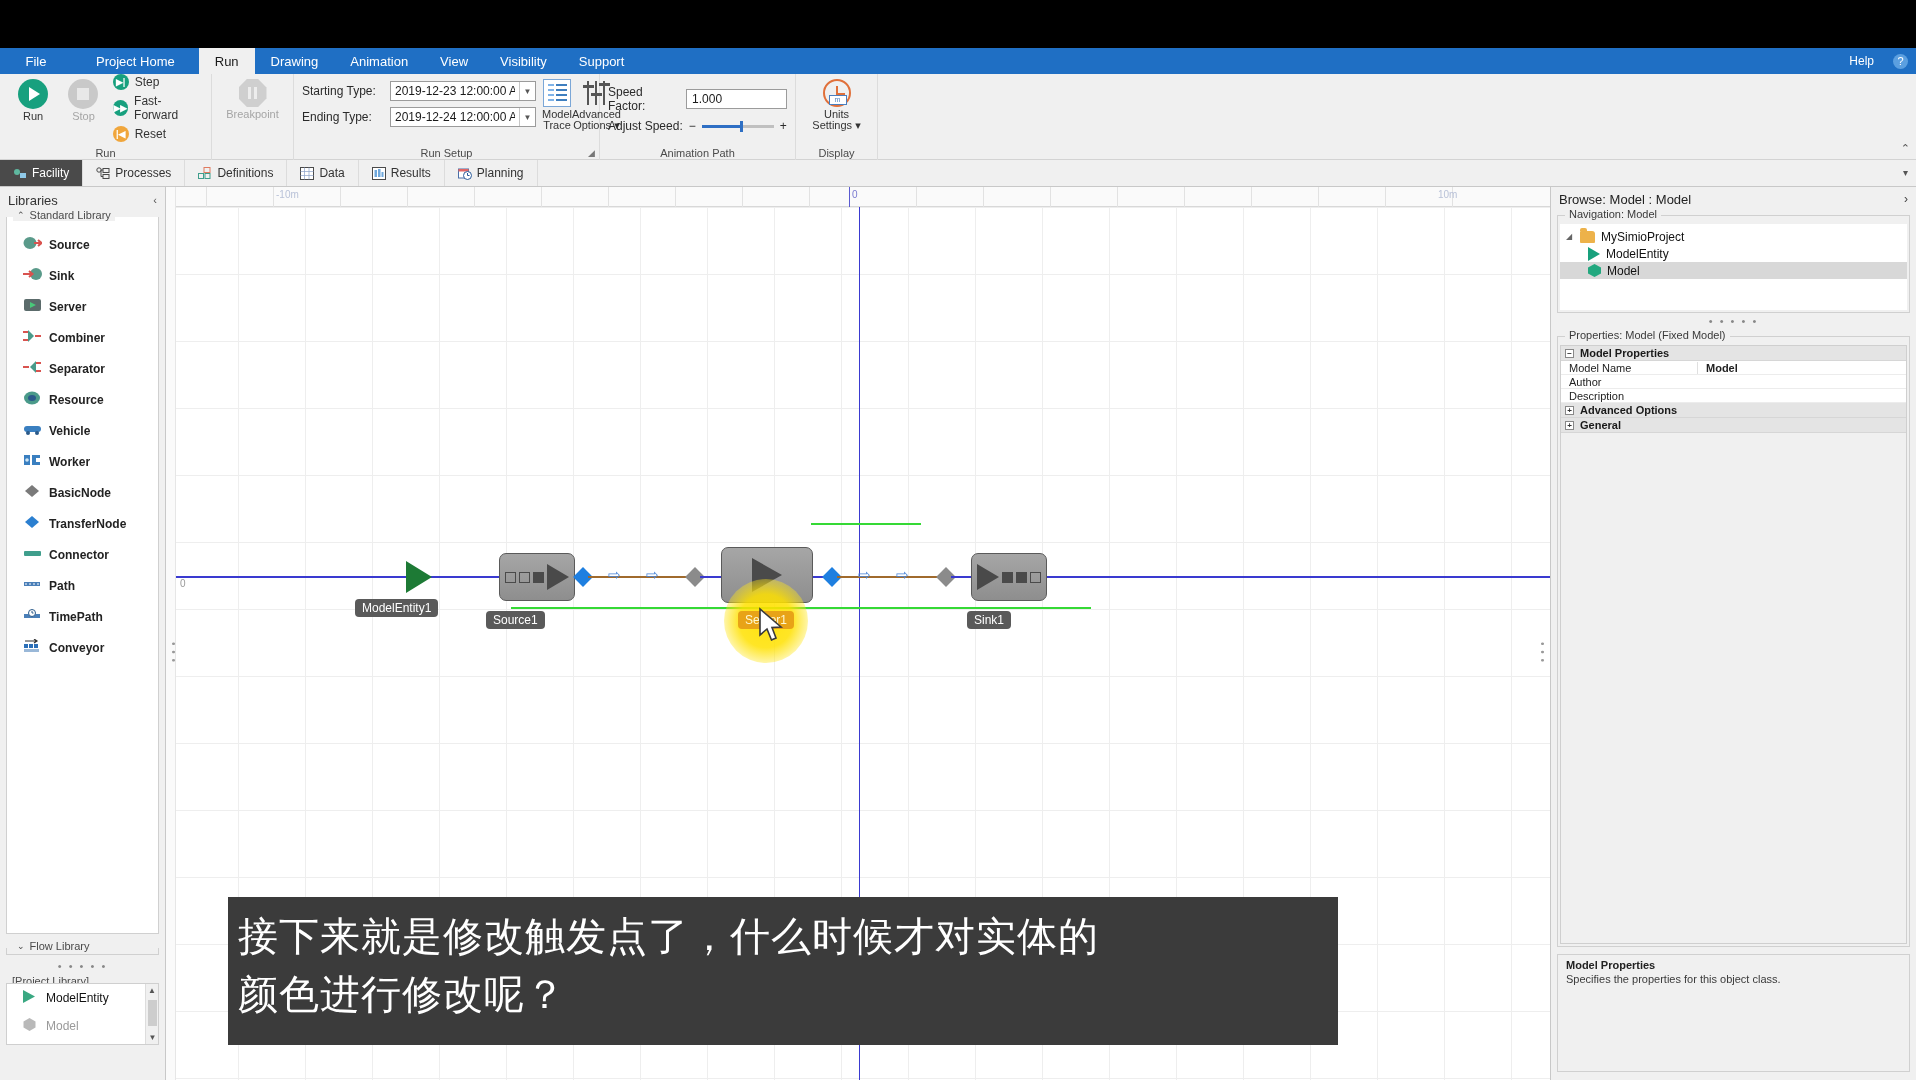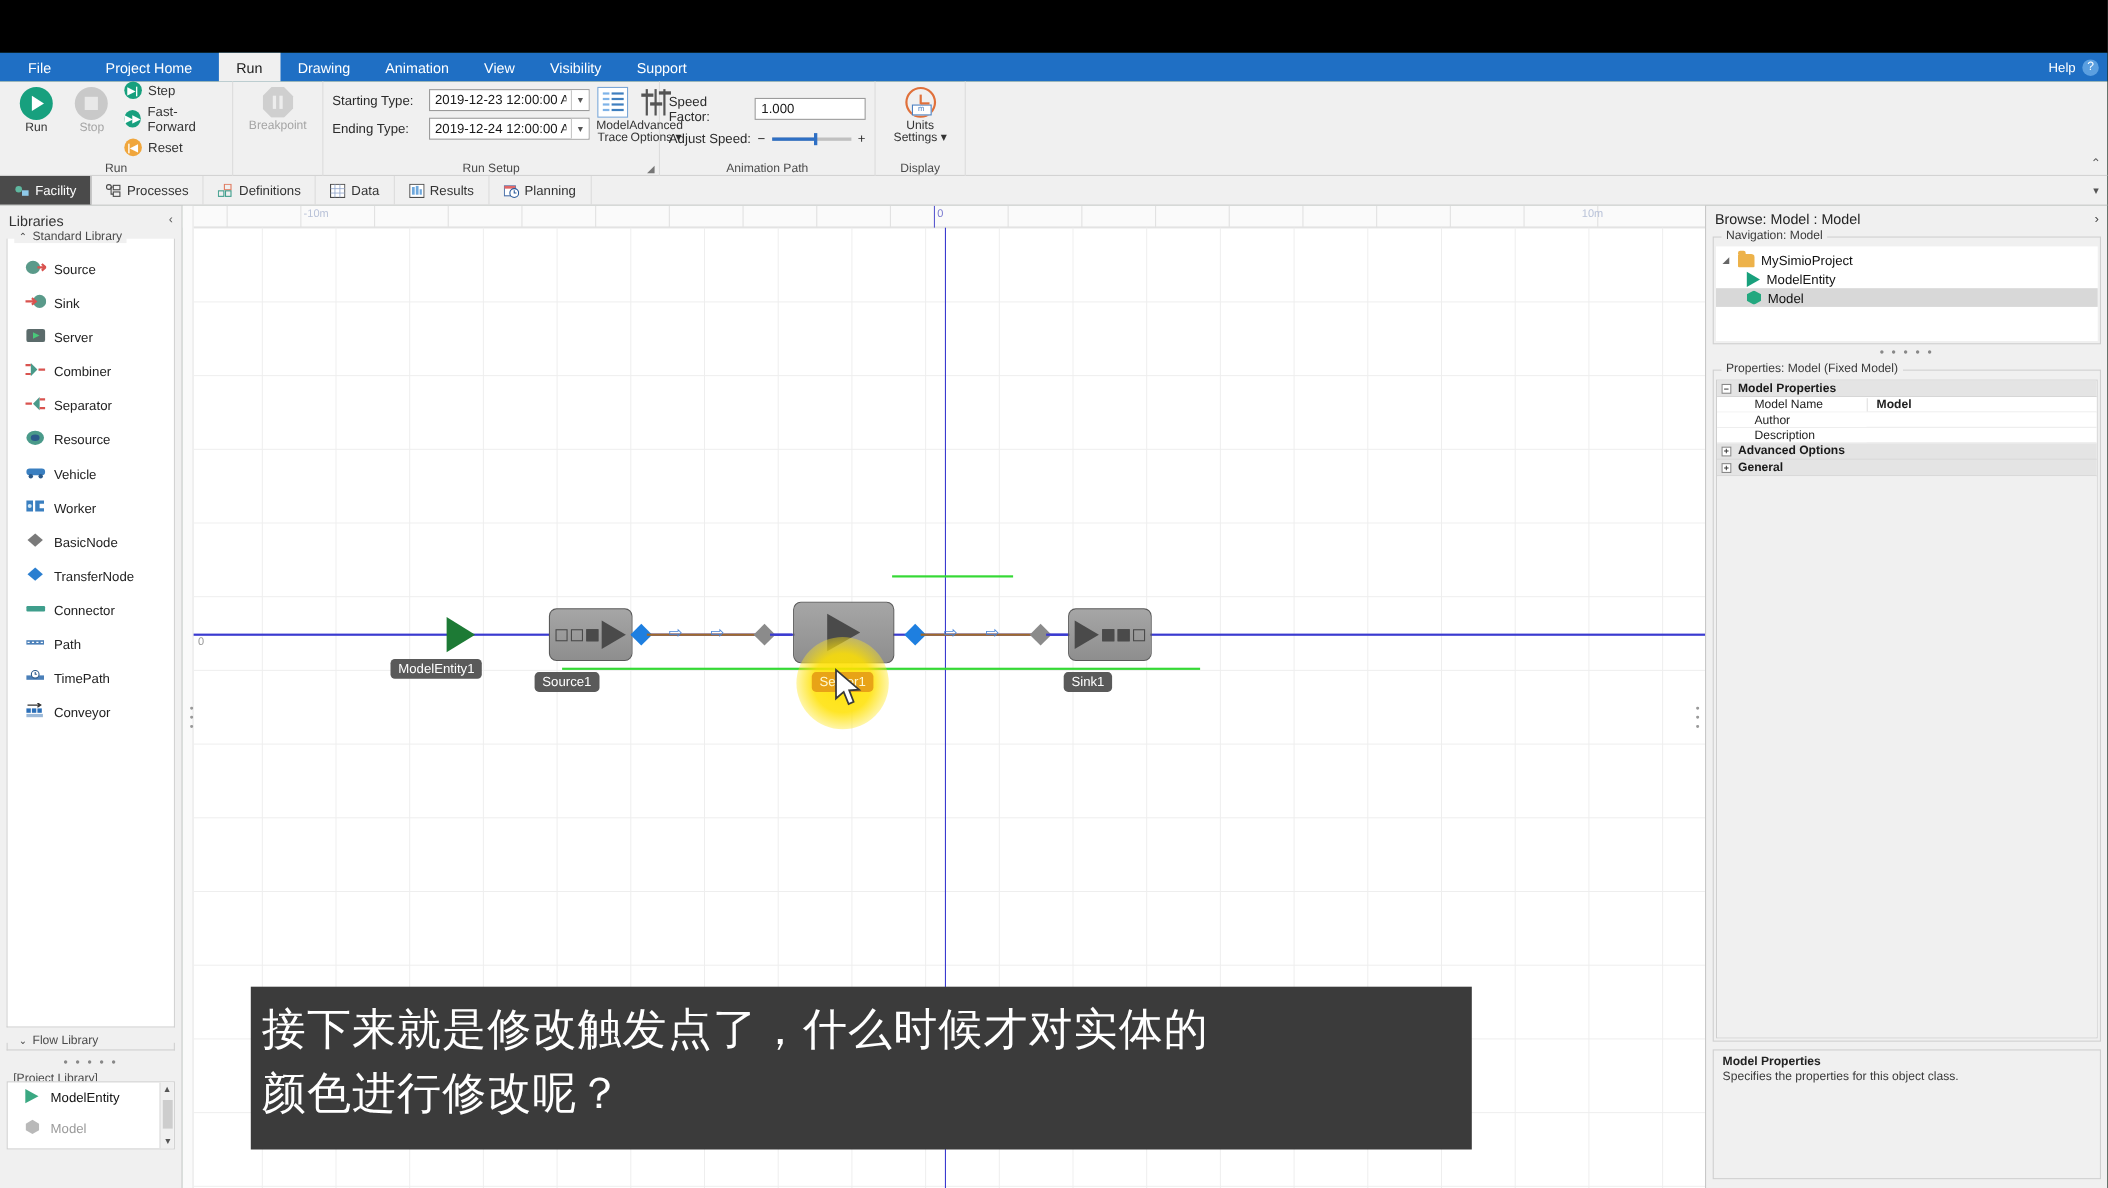--- a/index.html
+++ b/index.html
@@ -33,21 +33,21 @@
     display: flex; align-items: flex-end;
   }
   .rtab {
     height: 26px; padding: 0 16px; color: #ffffff; font-size: 13px;
     display: flex; align-items: center; justify-content:center;
   }
   .rtab.file { width: 72px; padding: 0; }
   .rtab.active { background: #f0f0f0; color: #1a1a1a; }
   .ribbon-right {
     position: absolute; right: 8px; top: 0; height: 26px;
-    display: flex; align-items: center; gap: 6px; color: #fff; font-size: 12px;
+    display: flex; align-items: center; gap: 19px; color: #fff; font-size: 12px;
   }
   .help-circle {
     width: 15px; height: 15px; border-radius: 50%; background: #5b9fe0;
     color: #fff; font-size: 11px; display:flex; align-items:center; justify-content:center;
   }
 
   
   .ribbon {
     position: relative; height: 86px; background: #f0f0f0;
     border-bottom: 1px solid #d3d3d3; display: flex;
@@ -141,21 +141,21 @@
 
   
   .leftpanel { width: 166px; background:#f0f0f0; border-right:1px solid #c8c8c8; position:relative; }
   .lp-header { height:26px; display:flex; align-items:center; justify-content:space-between;
                padding:0 8px; font-size:13px; color:#333; }
   .group-box { margin: 4px 6px 0 6px; border:1px solid #d0d0d0; border-top:none; position:relative; padding-top:0; }
   .group-legend {
     position:absolute; top:-8px; left:6px; background:#f0f0f0; padding:0 4px;
     font-size:11px; color:#4a4a4a; display:flex; align-items:center; gap:5px;
   }
-  .lib-list { padding: 12px 0 4px 0; background:#fff; }
+  .lib-list { padding: 12px 0 4px 0; background:#fff;font-weight:bold; }
   .lib-item { display:flex; align-items:center; gap:7px; height:31px; padding-left:16px; font-size:12px; color:#222; }
   .dots { text-align:center; color:#888; font-size:11px; letter-spacing:2px; line-height:10px; }
 
   .proj-list { background:#fff; border:1px solid #cfcfcf; margin:2px 6px 0 6px; height:62px; position:relative; }
   .proj-item { display:flex; align-items:center; gap:8px; height:28px; padding-left:14px; font-size:12px; color:#111; }
   .proj-item.dim { color:#9a9a9a; }
   .vscroll { position:absolute; right:0; top:0; width:13px; height:100%; background:#f0f0f0; border-left:1px solid #ddd; }
   .vscroll .up, .vscroll .dn { height:13px; font-size:8px; color:#555; display:flex;align-items:center;justify-content:center;}
   .vscroll .thumb { position:absolute; top:16px; left:2px; width:9px; height:26px; background:#cdcdcd; }
 
@@ -222,21 +222,21 @@
   .tri-exp { font-size:8px; color:#666; width:8px; }
   .folder-ico { width:15px;height:12px; background:#edb24a; border-radius:1px 3px 1px 1px; position:relative; }
   .folder-ico::before { content:""; position:absolute; left:0; top:-3px; width:7px;height:3px;background:#edb24a;border-radius:2px 2px 0 0;}
   .ent-tri { width:0;height:0;border-left:12px solid #18a07c;border-top:7px solid transparent;border-bottom:7px solid transparent; }
   .cube { width:13px;height:13px;background:#23a87f;
           clip-path: polygon(50% 0, 100% 27%, 100% 73%, 50% 100%, 0 73%, 0 27%); }
 
   .propbox { margin:12px 6px 0 6px; border:1px solid #d0d0d0; position:relative; }
   .proprow { display:flex; height:14px; font-size:11px; color:#222; align-items:center; border-bottom:1px solid #ececec;
              background:#fff; }
-  .proprow .k { width:136px; padding-left:34px; background:#fff; }
+  .proprow .k { width:136px; padding-left:8px; background:#fff; }
   .proprow .v { flex:1; border-left:1px solid #e0e0e0; padding-left:8px; }
   .prophdr { display:flex; align-items:center; gap:6px; height:15px; background:#e4e4e4; font-size:11px;
              font-weight:bold; color:#1a1a1a; padding-left:4px; border-bottom:1px solid #d6d6d6; }
   .expander { width:9px;height:9px;border:1px solid #888; background:#fff; font-size:8px; line-height:7px; text-align:center; color:#333;}
 
   .rp-footer { position:absolute; left:6px; right:6px; bottom:8px; height:118px; border:1px solid #d0d0d0; background:#f0f0f0; }
   .rp-footer .ft { padding:4px 8px; font-size:11px; color:#222; }
   .rp-footer .ft b { font-size:11px; }
   .rp-footer .ft div { color:#3a3a3a; margin-top:2px; }
 

